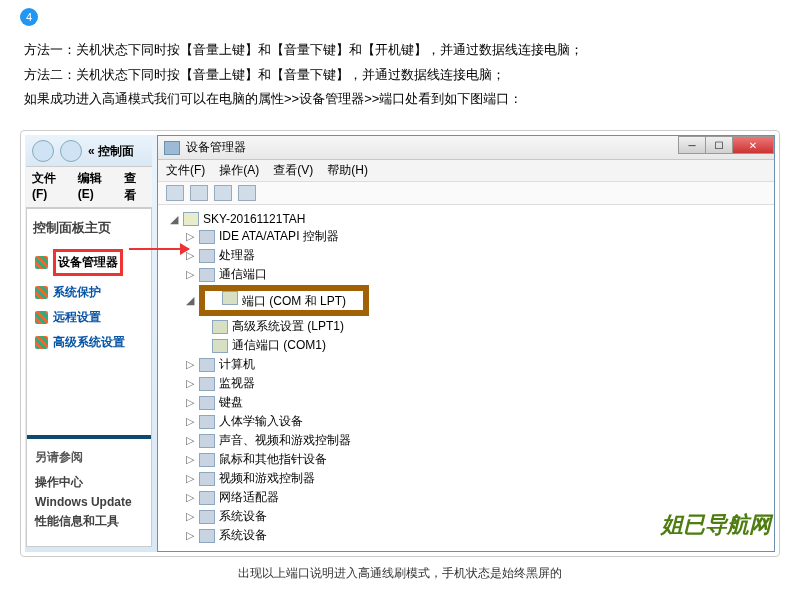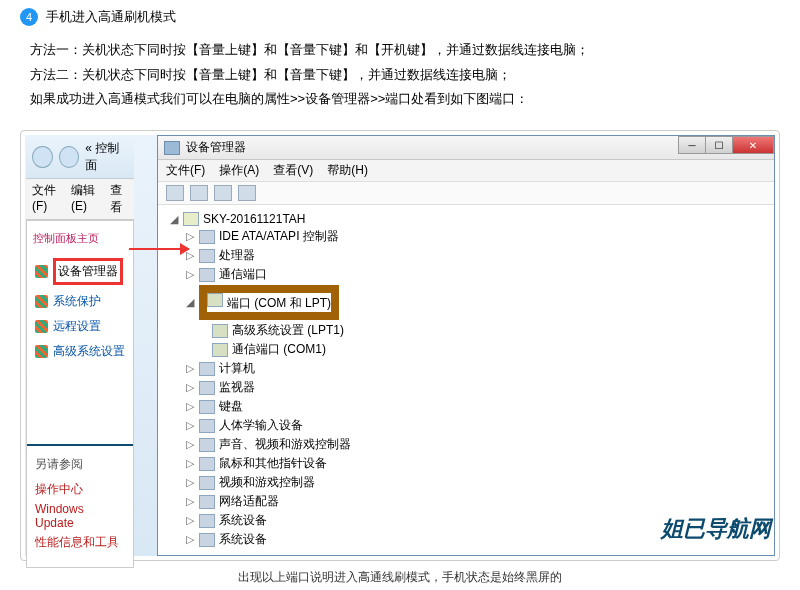--- a/index.html
+++ b/index.html
@@ -1,65 +1,64 @@
 <!DOCTYPE html>
 <html><head>
   <meta charset="utf-8">
   <style>
     * { margin: 0; padding: 0; box-sizing: border-box; }
     body { font-family: "Microsoft YaHei", SimSun, Arial, sans-serif; font-size: 13px; background: #fff; width: 800px; }
     .page { padding: 8px 20px; }
     .step-header { display: flex; align-items: center; margin-bottom: 10px; }
     .step-num { width: 18px; height: 18px; border-radius: 50%; background: #2196F3; color: #fff; display: flex; align-items: center; justify-content: center; font-size: 11px; margin-right: 8px; }
-    .instructions { margin: 12px 0 18px 10px; line-height: 1.9; }
+    .instructions { margin: 12px 0 18px 4px; line-height: 1.9; }
     .screenshot-frame { border: 1px solid #ccc; border-radius: 4px; padding: 4px; background: #fff; position: relative; }
     .screenshot { background: linear-gradient(#eaf3fb,#d9e8f5); padding: 0; font-size: 12px; }
     .devmgr-window { margin-left: 132px; border: 1px solid #6a8fb3; background: #fff; box-shadow: 0 0 0 1px #fff inset; }
     .titlebar { background: linear-gradient(#f7f7f7,#e8e8e8); border-bottom: 1px solid #c8c8c8; display: flex; align-items: center; padding: 3px 0 3px 6px; position: relative; }
     .title-icon { width: 16px; height: 14px; background: #9cb9d6; border: 1px solid #6a8fb3; margin-right: 6px; }
     .winbtns { position: absolute; right: 0; top: 0; display: flex; }
     .winbtn { width: 28px; height: 18px; border: 1px solid #999; background: linear-gradient(#f0f0f0,#d0d0d0); display: flex; align-items: center; justify-content: center; font-size: 10px; margin-left: -1px; }
     .winbtn.close { background: linear-gradient(#e77,#c33); color: #fff; width: 42px; }
     .menubar { display: flex; padding: 2px 8px; border-bottom: 1px solid #ddd; background: #f4f4f4; gap: 14px; font-size: 12px; }
     .toolbar { padding: 3px 8px; border-bottom: 1px solid #ddd; background: #fafafa; display: flex; gap: 6px; }
     .tool-icon { width: 18px; height: 16px; background: #d0dce8; border: 1px solid #9ab; }
     .tree { padding: 6px 0 6px 12px; background: #fff; min-height: 320px; }
     .tree-row { display: flex; align-items: center; padding: 1px 0; white-space: nowrap; }
     .tree-indent { display: inline-block; }
     .tree-exp { width: 11px; display: inline-block; color: #666; font-size: 11px; margin-right: 2px; }
     .tree-icon { width: 16px; height: 14px; display: inline-block; margin-right: 4px; background: #c8d4e2; border: 1px solid #8fa6c0; }
     .tree-icon.root { background: #e6edc8; }
     .tree-icon.port { background: #d8e0c4; }
-    .red-box { border: 8px solid #a16207; display: inline-block; padding: 0 0; }
-    .left-panel { position: absolute; left: 5px; top: 5px; width: 108px; }
+    .red-box { border: 6px solid #a16207; display: inline-block; padding: 0 17px; }
+    .left-panel { position: absolute; left: 5px; top: 5px; width: 126px; font-weight: bold; }
     .cp-header { background: linear-gradient(#eaf3fb,#d9e8f5); padding: 4px 6px; display: flex; align-items: center; font-size: 12px; gap: 6px; }
     .nav-arrow { width: 22px; height: 22px; border-radius: 50%; border: 1px solid #8ab; background: #cfe3f4; display: inline-block; }
     .cp-menubar { background: #f4f4f4; border-top: 1px solid #ccc; border-bottom: 1px solid #ccc; padding: 3px 6px; font-size: 12px; display: flex; gap: 10px; }
     .cp-body { background: #fff; border: 1px solid #ccc; padding: 10px 6px; font-size: 12px; }
     .cp-link { color: #0654a5; padding: 4px 2px; display: flex; align-items: center; gap: 5px; }
     .cp-link .shield { width: 13px; height: 13px; background: repeating-linear-gradient(45deg,#3a7,#3a7 3px,#e63 3px,#e63 6px); border-radius: 2px; }
-    .cp-heading { color: #be185d; font-size: 11px; margin-bottom: 8px; }
+    .cp-heading { color: #404040; font-size: 13px; margin-bottom: 8px; }
     .cp-selected { border: 3px solid #e33; padding: 2px 2px; display: inline-block; color: #000; }
-    .cp-bottom { border-top: 2px solid #0c4a6e; margin: 80px -6px 0; padding: 10px 8px 4px; }
+    .cp-bottom { border-top: 4px solid #0c4a6e; margin: 80px -6px 0; padding: 10px 8px 4px; }
     .cp-small { color: #555; margin-bottom: 6px; }
-    .cp-bottom .cp-link { color: #b91c1c; padding: 2px 0; }
+    .cp-bottom .cp-link { color: #404040; padding: 2px 0; }
     .red-arrow { position: absolute; left: 108px; top: 117px; width: 60px; height: 2px; background: #e33; z-index: 10; }
     .red-arrow::after { content: ""; position: absolute; right: -1px; top: -5px; width: 0; height: 0; border-left: 10px solid #e33; border-top: 6px solid transparent; border-bottom: 6px solid transparent; }
     .caption { text-align: center; font-size: 12px; color: #333; padding: 8px 0 2px; }
     .watermark1 { position: absolute; right: 32px; bottom: 60px; color: #888; font-size: 14px; opacity: .55; }
     .watermark1 .big { font-size: 22px; color: #666; }
-    .watermark2 { position: absolute; right: 8px; bottom: 16px; font-size: 22px; font-weight: bold; font-style: italic; color: #0c4a6e; }
+    .watermark2 { position: absolute; right: 8px; bottom: 16px; font-size: 22px; font-weight: bold; font-style: italic; color: #4d7c0f; }
   </style>
 </head>
 <body>
 
 <div class="page">
   <div class="step-header">
     <div class="step-num">4</div>
-    <div>手机进入高通刷机模式</div>
   </div>
 
   <div class="instructions">
     <div>方法一：关机状态下同时按【音量上键】和【音量下键】和【开机键】，并通过数据线连接电脑；</div>
     <div>方法二：关机状态下同时按【音量上键】和【音量下键】，并通过数据线连接电脑；</div>
     <div>如果成功进入高通模式我们可以在电脑的属性&gt;&gt;设备管理器&gt;&gt;端口处看到如下图端口：</div>
   </div>
 
   <div class="screenshot-frame">
     <div class="screenshot">

